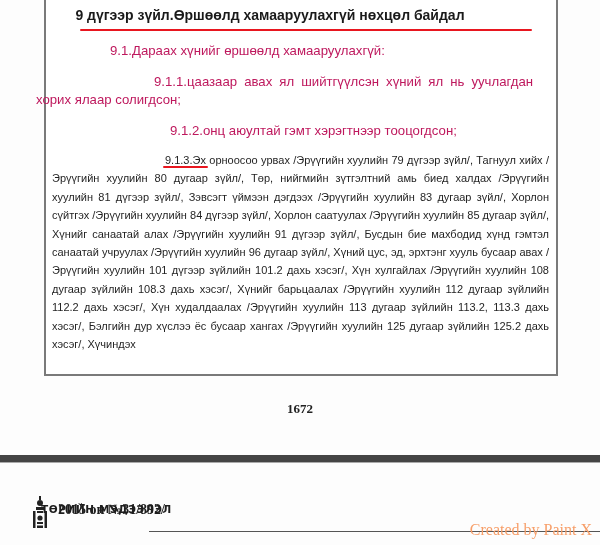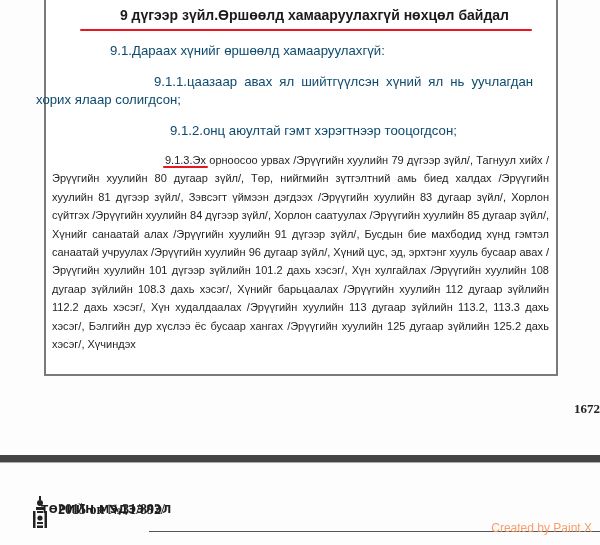--- a/index.html
+++ b/index.html
@@ -8,43 +8,43 @@
     background:#fdfdfd;
     font-family:"Liberation Sans", sans-serif;
     color:#222;
   }
   .box {
     position:absolute; left:44px; top:-2px; width:514px; height:378px;
     border:2px solid #7a7a7a; border-top:none; box-sizing:border-box;
     background:#fff;
   }
   .title {
-    position:absolute; left:1px; width:508px; top:7px; text-align:right;
+    position:absolute; left:16px; width:508px; top:7px; text-align:center;
     font-weight:bold; font-size:14px; color:#1a1a1a;
   }
   .title-underline {
     position:absolute; left:80px; top:29px; width:452px; height:2px;
     background:#e8161f; border-radius:1px;
   }
   .para {
-    position:absolute; font-size:13.2px; line-height:18px; color:#0c4a6e;
+    position:absolute; font-size:13.2px; line-height:18px; color:#be185d;
   }
   .p91 { left:110px; top:42px; }
   .p911 { left:36px; top:73px; width:497px; text-indent:118px; text-align:justify; }
   .p912 { left:170px; top:122px;text-align:center; }
   .p913 {
     left:52px; top:151px; width:497px; text-indent:113px;
     text-align:justify; font-size:11px; line-height:18.4px; color:#1f1f1f;
   }
   .marker-underline {
     position:absolute; left:163px; top:166px; width:45px; height:2px;
     background:#e8161f; border-radius:1px;
   }
   .page-number {
-    position:absolute; left:0; width:600px; top:401px; text-align:right;
+    position:absolute; left:0; width:600px; top:401px; text-align:center;
     font-family:"Liberation Serif", serif; font-weight:bold; font-size:13px; color:#222;
   }
   .sep-bar {
     position:absolute; left:0; top:455px; width:600px; height:7px;
     background:#454545; border-bottom:1px solid #aaa;
   }
   .logo { position:absolute; left:33px; top:496px; width:14px; height:32px; }
   .footer-title {
     position:absolute; left:41px; top:503px;
     font-family:"DejaVu Sans", sans-serif; font-weight:bold; font-size:10.5px;
@@ -52,21 +52,21 @@
   }
   .footer-issue {
     position:absolute; left:58px; top:502px;
     font-family:"Liberation Serif", serif; font-weight:bold; font-size:14px; color:#1e1e1e;
   }
   .footer-line {
     position:absolute; left:149px; top:531px; width:451px; height:1px; background:#555;
   }
   .watermark {
     position:absolute; right:8px; top:521px;
-    font-family:Liberation Sans, sans-serif; font-size:12px; color:#f79a62; opacity:0.95;
+    font-family:Liberation Serif, serif; font-size:16px; color:#f79a62; opacity:0.95;
   }
 </style>
 </head>
 <body>
 
 <div class="box"></div>
 
 <div class="title">9 дүгээр зүйл.Өршөөлд хамааруулахгүй нөхцөл байдал</div>
 <div class="title-underline"></div>
 

